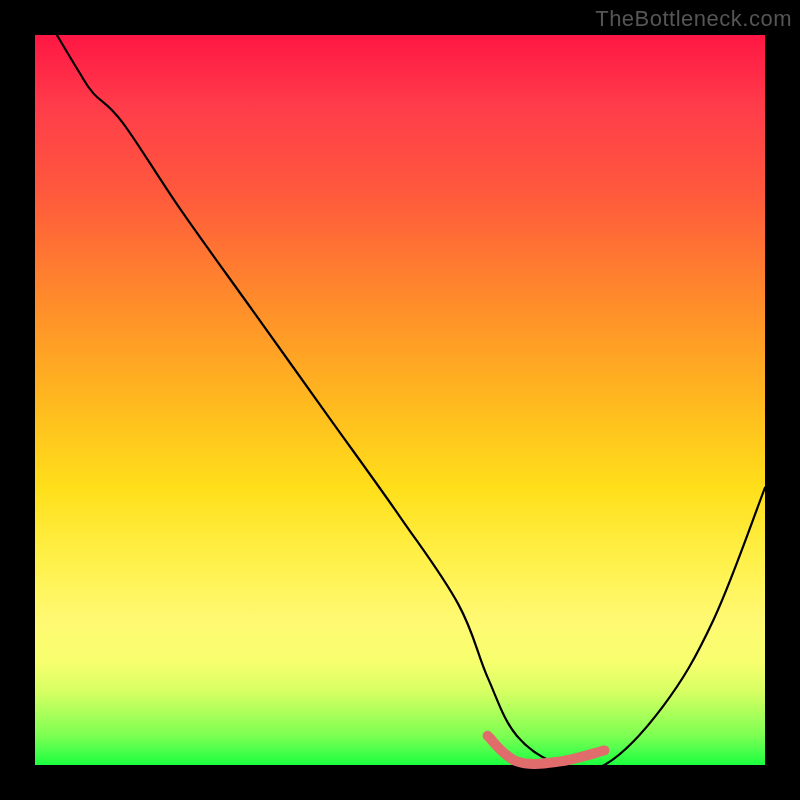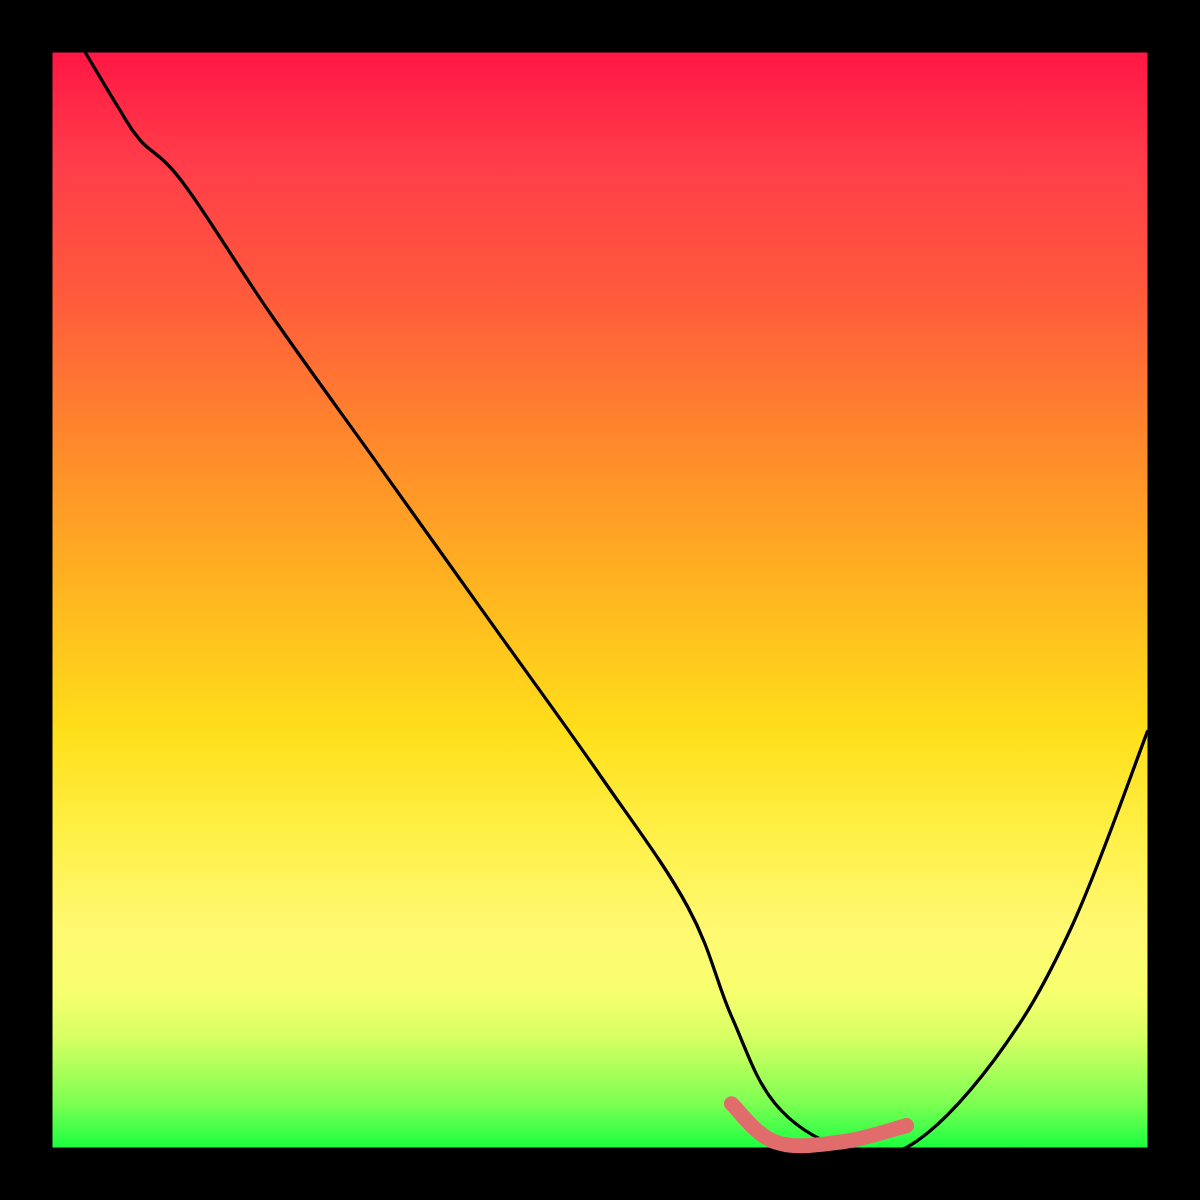--- a/index.html
+++ b/index.html
@@ -55,19 +55,20 @@
     top: 0;
     width: 730px;
     height: 730px;
     overflow: visible;
   }
 </style>
 </head>
 <body>
 
 <div class="frame">
+  <div class="watermark">TheBottleneck.com</div>
   <div class="plot">
     <svg class="curve" viewBox="0 0 730 730" preserveAspectRatio="none">
       <path d="M 21.9 0 C 25.842 6.569999999999999, 37.23 25.988000000000007, 43.8 36.5 C 50.37 47.01199999999999, 50.516 49.20199999999997, 58.4 58.39999999999998 C 66.28399999999999 67.59799999999998, 71.832 66.57600000000001, 87.6 87.60000000000002 C 103.368 108.62400000000004, 122.348 141.03600000000006, 146 175.20000000000005 C 169.652 209.36400000000003, 192.72 240.60799999999998, 219 277.4 C 245.28 314.19199999999995, 265.72 342.80800000000005, 292 379.6 C 318.28 416.392, 341.348 447.63599999999997, 365 481.79999999999995 C 388.652 515.9639999999999, 407.63199999999995 540.492, 423.4 569.4 C 439.168 598.308, 442.088 618.7479999999999, 452.6 642.4 C 463.112 666.052, 468.66 685.0319999999999, 481.8 700.8 C 494.94 716.568, 509.83200000000005 724.744, 525.6 730 C 541.368 735.256, 551.004 740.512, 569.4 730 C 587.7959999999999 719.488, 608.0899999999999 697.88, 627.8 671.6 C 647.51 645.32, 660.5040000000001 623.42, 678.9000000000001 584 C 697.296 544.58, 720.802 476.252, 730 452.6" id="curve-path" fill="none" stroke="#000000" stroke-width="2.2" stroke-linecap="round" stroke-linejoin="round"></path>
       <path d="M 452.6 700.8 C 457.856 705.399, 468.66 721.751, 481.8 726.35 C 494.94 730.9490000000001, 509.83200000000005 728.321, 525.6 726.35 C 541.368 724.379, 561.516 717.371, 569.4 715.4" id="highlight-path" fill="none" stroke="#e06c6c" stroke-width="10" stroke-linecap="round" stroke-linejoin="round"></path>
     </svg>
   </div>
 </div>
 
 </body></html>

